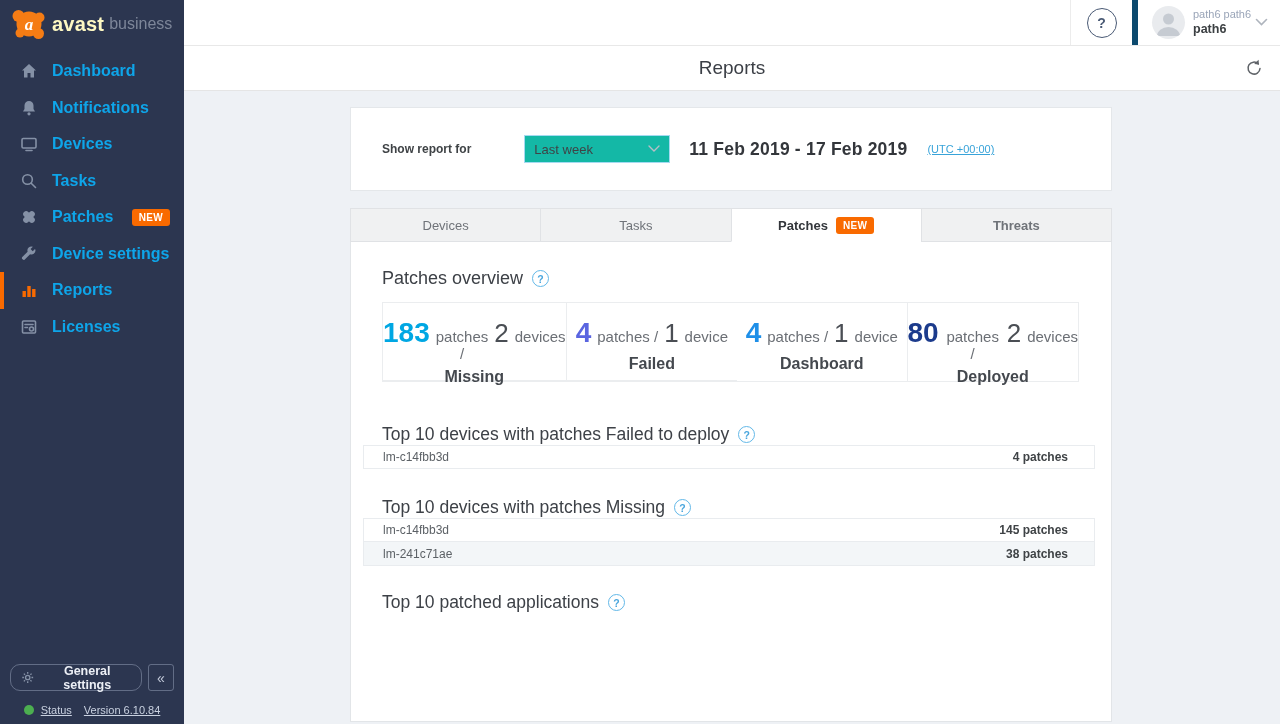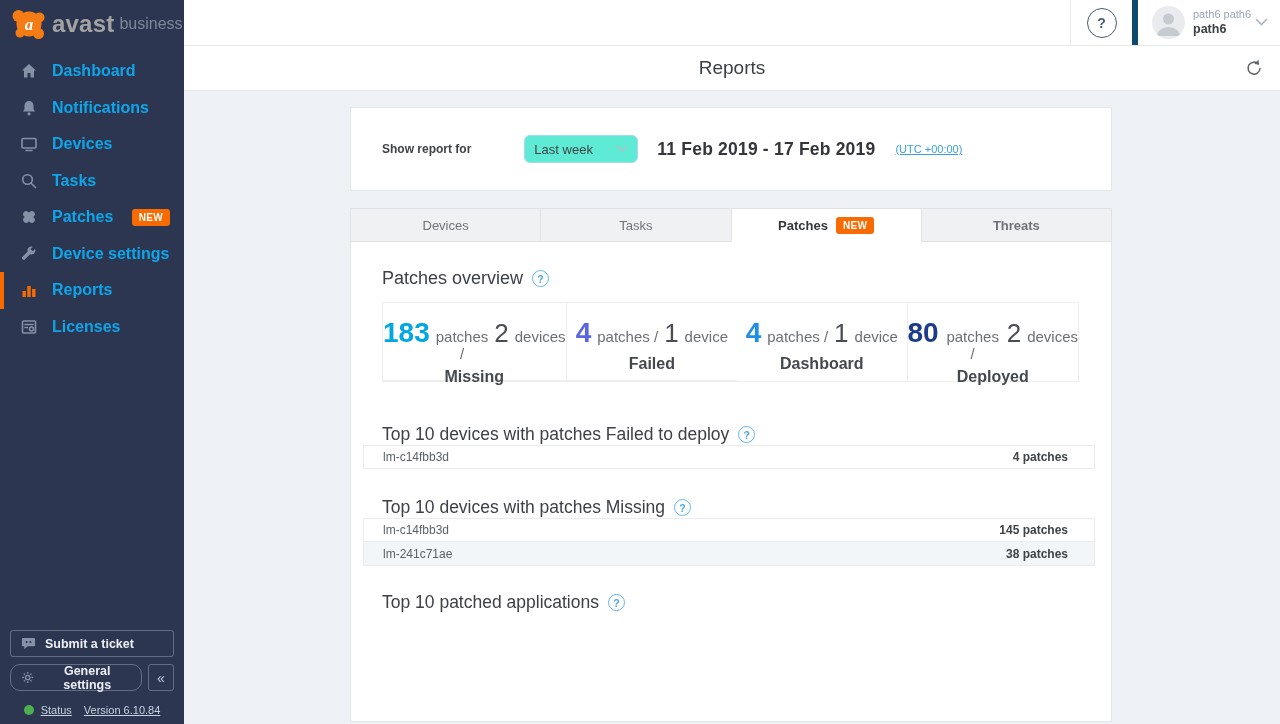--- a/index.html
+++ b/index.html
@@ -5,21 +5,21 @@
   * { margin:0; padding:0; box-sizing:border-box; }
   html,body { width:1280px; height:724px; overflow:hidden; }
   body { font-family:"Liberation Sans","DejaVu Sans",sans-serif; background:#eef1f5; color:#3f4346; }
 
   .app { display:flex; width:1280px; height:724px; }
 
   
   .sidebar { position:relative; width:184px; height:724px; background:#2c3650; flex:0 0 184px; }
   .logo { display:flex; align-items:center; height:48px; padding-left:12px; }
   .logo-blob { width:34px; height:34px; margin-right:6px; }
-  .logo-word { font-size:24px; font-weight:bold; color:#a3a3a3; letter-spacing:.2px; }
+  .logo-word { font-size:20px; font-weight:bold; color:#fef9c3; letter-spacing:.2px; }
   .logo-word2 { font-size:16px; color:#7d8699; font-weight:normal; margin-left:5px; }
 
   .nav { margin-top:5px; }
   .nav-item { display:flex; align-items:center; height:36.5px; padding-left:19px; cursor:pointer; }
   .nav-item .nicon { width:20px; height:20px; margin-right:13px; flex:0 0 20px; }
   .nav-item .nlabel { font-size:16px; font-weight:bold; color:#0ea5e9; }
   .nav-item.active { border-left:4px solid #f96a00; padding-left:15px; }
   .nav-icon-stroke { stroke:#8591a6; fill:none; stroke-width:1.6; stroke-linecap:round; stroke-linejoin:round; }
   .nav-icon-fill { fill:#8591a6; }
   .badge-new { margin-left:auto; margin-right:14px; background:#f96a00; color:#fff; font-size:10px; font-weight:bold; padding:3px 7px; border-radius:3px; letter-spacing:.3px; }
@@ -48,21 +48,21 @@
   .user-bottom { font-size:12.5px; font-weight:bold; color:#3c4043; }
   .user-chevron { margin-left:auto; margin-right:12px; }
 
   .titlebar { height:45px; background:#fff; border-bottom:1px solid #e5e5e5; display:flex; align-items:center; position:relative; }
   .page-title { position:absolute; left:0; right:0; text-align:center; font-size:19px; font-weight:normal; color:#3b3f46; }
   .refresh-btn { margin-left:auto; margin-right:16px; width:20px; height:20px; cursor:pointer; z-index:2; }
 
   .content { flex:1; padding-top:16px; overflow:hidden; }
   .filter-card { width:762px; height:84px; margin-left:166px; background:#fff; border:1px solid #e4e7ea; display:flex; align-items:center; }
   .filter-label { font-size:12px; font-weight:bold; color:#3f4346; margin-left:31px; }
-  .period-select { margin-left:53px; width:114px; height:28px; border:1px solid #a5daf1; border-radius:6px; background:#5eead4; display:flex; align-items:center; padding:0 9px; cursor:pointer; }
+  .period-select { margin-left:53px; width:146px; height:28px; border:1px solid #a5daf1; border-radius:0; background:#14b8a6; display:flex; align-items:center; padding:0 9px; cursor:pointer; }
   .period-value { font-size:13px; color:#3f4346; }
   .period-chevron { margin-left:auto; }
   .date-range { margin-left:19px; font-size:17.5px; font-weight:bold; color:#33363b; letter-spacing:.2px; }
   .utc-link { margin-left:20px; font-size:11px; color:#38a3d9; text-decoration:underline; cursor:pointer; }
 
   .tabs-row { width:762px; margin:17px 0 0 166px; display:flex; }
   .tab { flex:1; height:34px; background:#f0f1f2; border:1px solid #e0e2e5; border-right:none; display:flex; align-items:center; justify-content:center; font-size:13px; color:#6f7379; cursor:pointer; }
   .tab:last-child { border-right:1px solid #e0e2e5;font-weight:bold; }
   .tab.active { background:#fff; border-bottom-color:#fff; font-weight:bold; color:#33363b; }
   .tab .badge-new { margin:0 0 0 8px; }
@@ -174,28 +174,20 @@
         <svg class="nicon" viewBox="0 0 20 20">
             <rect class="nav-icon-stroke" x="3.5" y="4" width="13" height="12" rx="1"></rect>
             <circle class="nav-icon-stroke" cx="12.5" cy="12" r="2"></circle>
             <path class="nav-icon-stroke" d="M6 7.5 H14 M6 10.5 H8.5"></path>
           </svg>
         <span class="nlabel">Licenses</span>
       </div>
     </nav>
 
     <div class="sidebar-footer">
-      <button class="sf-btn" style="width:100%;">
-        <svg class="bicon" viewBox="0 0 16 16">
-            <path fill="#8591a6" d="M2 2 h12 a1 1 0 0 1 1 1 v7 a1 1 0 0 1-1 1 H7 l-3.5 3 v-3 H2 a1 1 0 0 1-1-1 V3 a1 1 0 0 1 1-1 Z"></path>
-            <circle cx="6" cy="6.5" r="1.1" fill="#2c3650"></circle>
-            <circle cx="10" cy="6.5" r="1.1" fill="#2c3650"></circle>
-          </svg>
-        <span>Submit a ticket</span>
-      </button>
       <div class="sf-row">
         <button class="sf-btn sf-settings">
           <svg class="bicon" viewBox="0 0 16 16">
               <g stroke="#8591a6" stroke-width="1.6" fill="none">
                 <circle cx="8" cy="8" r="2.6"></circle>
                 <path d="M8 1.5 V3.5 M8 12.5 V14.5 M1.5 8 H3.5 M12.5 8 H14.5 M3.4 3.4 L4.8 4.8 M11.2 11.2 L12.6 12.6 M12.6 3.4 L11.2 4.8 M4.8 11.2 L3.4 12.6"></path>
               </g>
             </svg>
           <span>General settings</span>
         </button>

